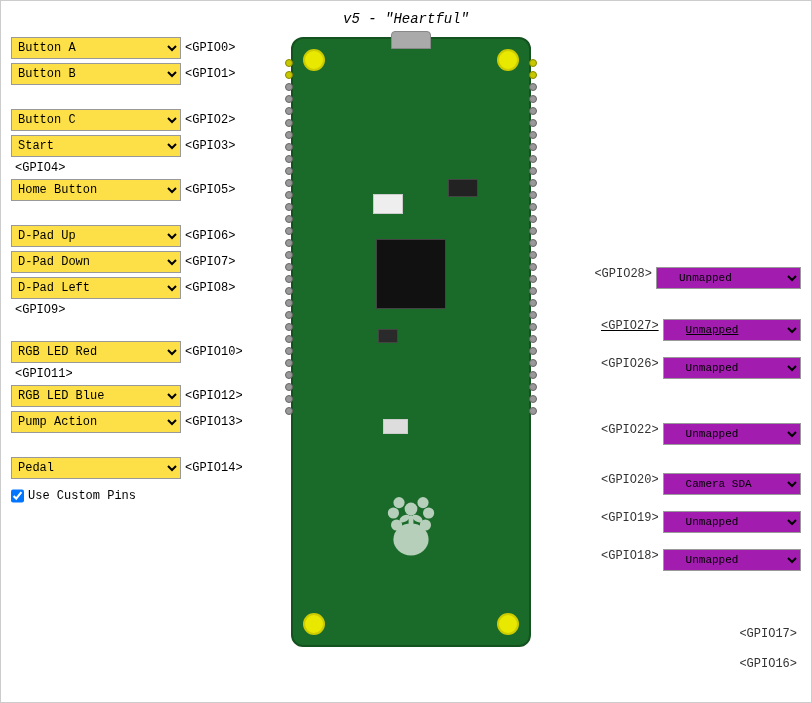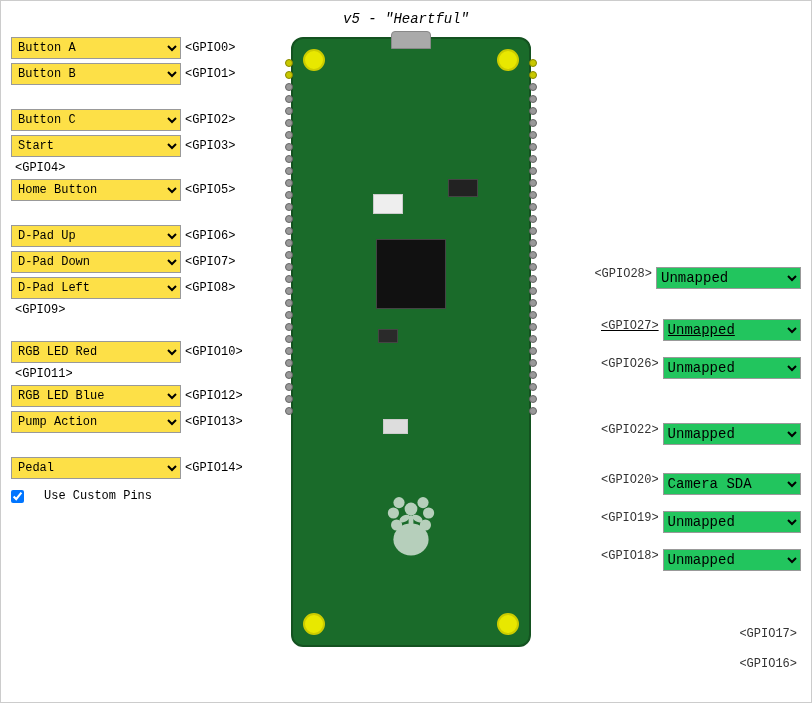--- a/index.html
+++ b/index.html
@@ -76,24 +76,24 @@
     }
     .right-gpio-label {
       font-size: 12px;
       color: #333;
       margin-right: 4px;
       white-space: nowrap;
     }
     .right-gpio-row select {
       width: 145px;
       font-family: 'Courier New', Courier, monospace;
-      font-size: 14px;
+      font-size: 11px;
       border: 1px solid #999;
-      background: #22c55e;
-      padding: 1px 0;
+      background: #a21caf;
+      padding: 1px 18px;
       height: 22px;
     }
     
     .board-container {
       position: absolute;
       left: 270px;
       top: 0;
       width: 260px;
       height: 640px;
     }
@@ -191,24 +191,22 @@
       border: 1px solid #ccc;
     }
     .component-small {
       position: absolute;
       background: #222;
       border: 1px solid #444;
     }
     
     .checkbox-row {
       display: flex;
-      align-items: center;
       margin-top: 4px;
       font-size: 12px;
-      gap: 16px;
     }
     .checkbox-row input {
       margin-right: 4px;
     }
     
     .spacer { height: 14px; }
   </style>
 </head>
 <body>
 

